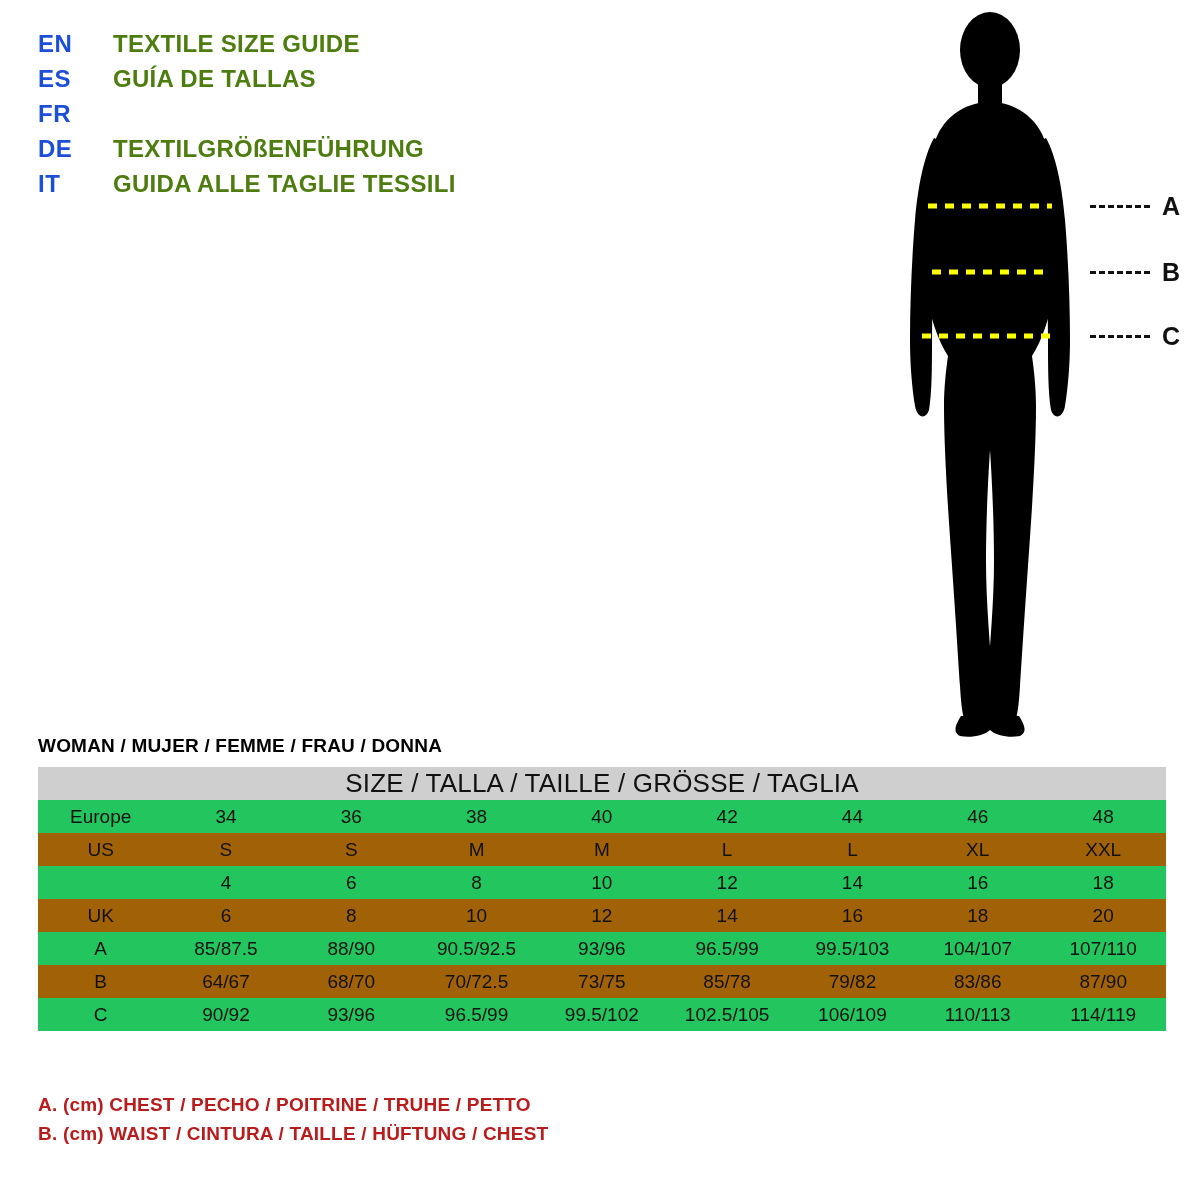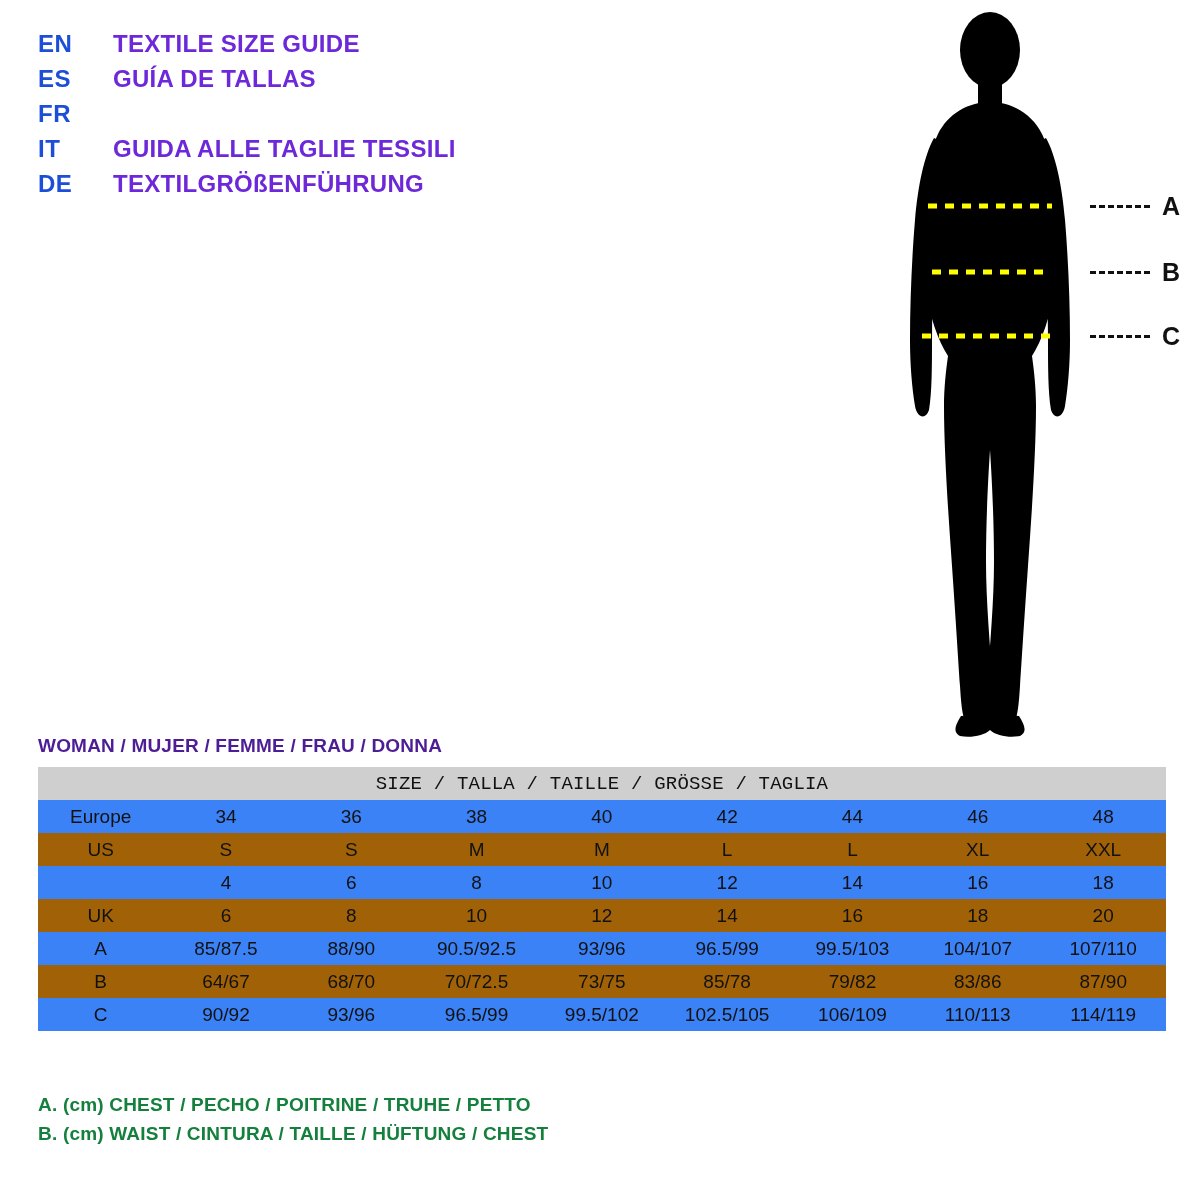--- a/index.html
+++ b/index.html
@@ -33,21 +33,21 @@
     width: 75px;
     font-size: 24px;
     font-weight: bold;
     letter-spacing: 0.5px;
     color: #1d4ed8;
   }
   .title-text {
     font-size: 24px;
     font-weight: bold;
     letter-spacing: 0.3px;
-    color: #6d28d9;
+    color: #4d7c0f;
   }
 
   
   .figure-area {
     position: absolute;
     left: 860px;
     top: 10px;
     width: 330px;
     height: 730px;
   }
@@ -75,21 +75,21 @@
   .table-area {
     position: absolute;
     left: 38px;
     top: 735px;
     width: 1128px;
   }
   .group-title {
     font-size: 19px;
     font-weight: bold;
     letter-spacing: 0.2px;
-    color: #4c1d95;
+    color: #000000;
     margin-bottom: 10px;
   }
   table.size-table {
     border-collapse: collapse;
     width: 1128px;
     table-layout: fixed;
     font-size: 19px;
     color: #111;
   }
   table.size-table td, table.size-table th {
@@ -99,43 +99,42 @@
     text-align: center;
     vertical-align: middle;
   }
   .row-header {
     background: #cfcfcf;
   }
   .row-header th {
     text-align: left;
     padding-left: 8px;
     font-weight: normal;
-    font-size: 19px;
+    font-size: 26px;
     letter-spacing: 0.2px;
-    font-family: Liberation Mono, monospace;
   }
   tr.band-dark td, tr.band-dark th { background: #a16207; }
-  tr.band-light td, tr.band-light th { background: #3b82f6; }
+  tr.band-light td, tr.band-light th { background: #22c55e; }
   td.label-cell, th.label-cell {
     text-align: left;
     padding-left: 8px;
     width: 182px;
   }
 
   
   .footnotes {
     position: absolute;
     left: 38px;
     top: 1090px;
     width: 800px;
   }
   .footnote {
     font-size: 19px;
     font-weight: bold;
-    color: #15803d;
+    color: #b91c1c;
     line-height: 29px;
     letter-spacing: 0.2px;
     white-space: nowrap;
   }
 </style>
 </head>
 <body>
 
 <div class="titles">
   <div class="title-row">
@@ -143,26 +142,26 @@
     <span class="title-text">TEXTILE SIZE GUIDE</span>
   </div>
   <div class="title-row">
     <span class="title-lang">ES</span>
     <span class="title-text">GUÍA DE TALLAS</span>
   </div>
   <div class="title-row">
     <span class="title-lang">FR</span>
   </div>
   <div class="title-row">
+    <span class="title-lang">DE</span>
+    <span class="title-text">TEXTILGRÖßENFÜHRUNG</span>
+  </div>
+  <div class="title-row">
     <span class="title-lang">IT</span>
     <span class="title-text">GUIDA ALLE TAGLIE TESSILI</span>
-  </div>
-  <div class="title-row">
-    <span class="title-lang">DE</span>
-    <span class="title-text">TEXTILGRÖßENFÜHRUNG</span>
   </div>
 </div>
 
 <div class="figure-area">
   <svg class="figure-svg" width="330" height="730" viewBox="0 0 330 730">
 
     <ellipse cx="130" cy="40" rx="30" ry="38" fill="#000000"></ellipse>
 
     <rect x="118" y="70" width="24" height="32" fill="#000000"></rect>
 

